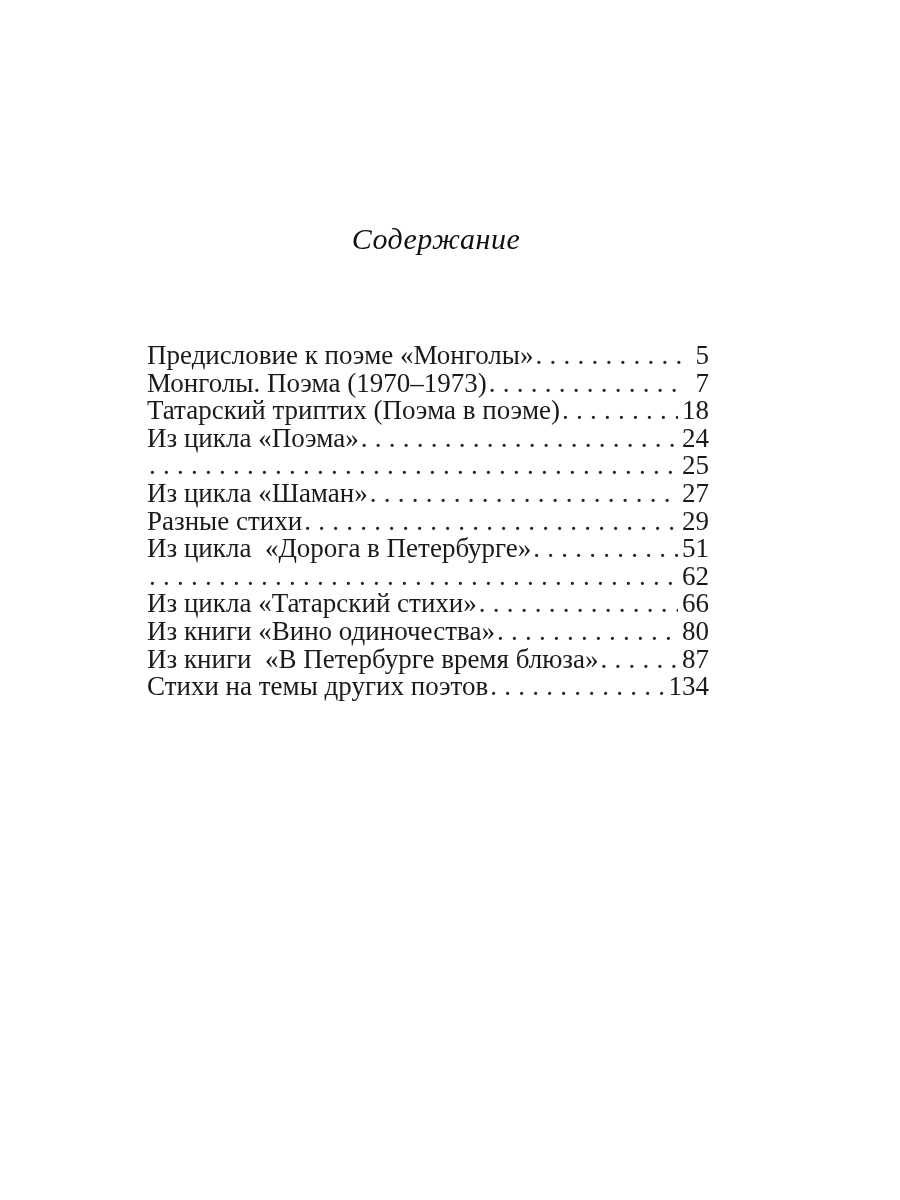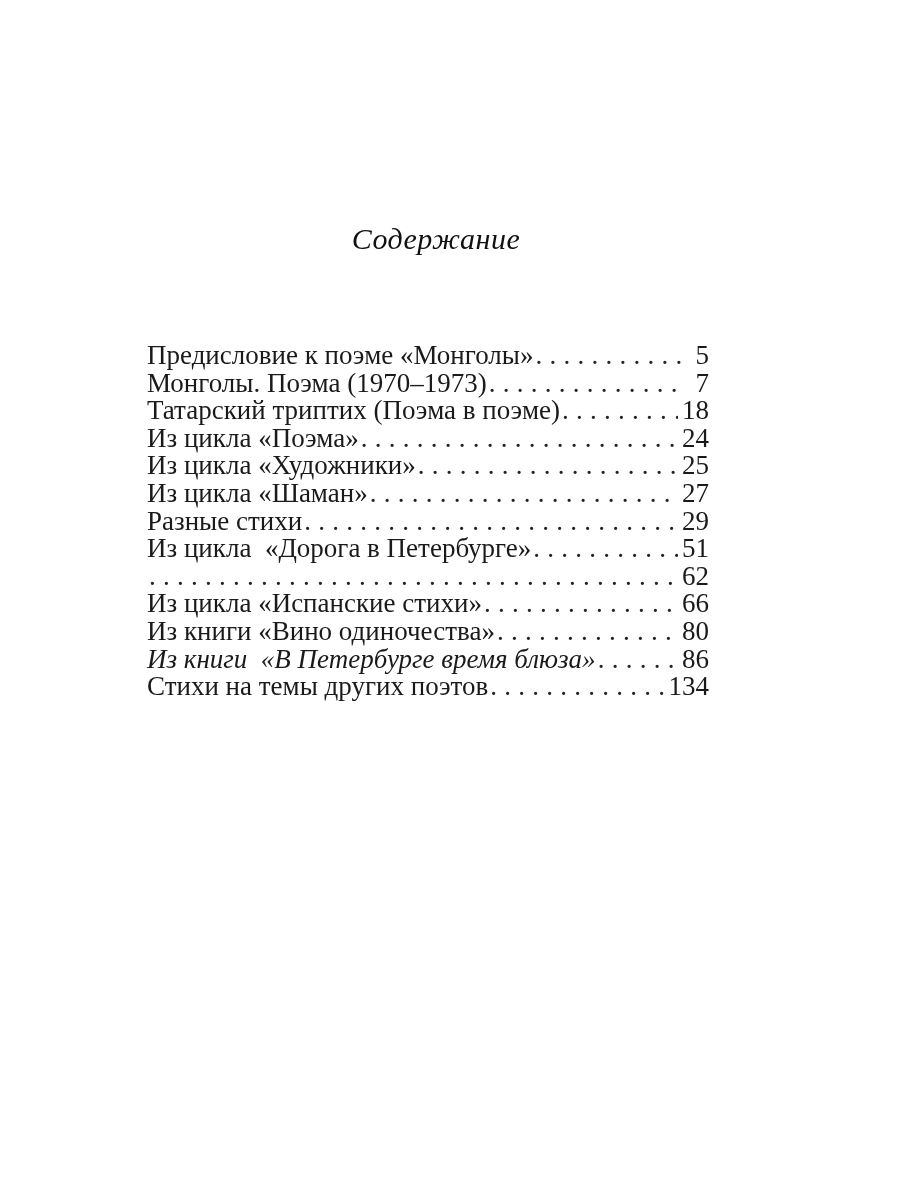--- a/index.html
+++ b/index.html
@@ -95,21 +95,20 @@
       <span class="toc-label">Татарский триптих (Поэма в поэме)</span>
       <span class="toc-leader"></span>
       <span class="toc-page">18</span>
     </li>
     <li class="toc-entry">
       <span class="toc-label">Из цикла «Поэма»</span>
       <span class="toc-leader"></span>
       <span class="toc-page">24</span>
     </li>
     <li class="toc-entry">
-      <span class="toc-label">Из цикла «Художники»</span>
       <span class="toc-leader"></span>
       <span class="toc-page">25</span>
     </li>
     <li class="toc-entry">
       <span class="toc-label">Из цикла «Шаман»</span>
       <span class="toc-leader"></span>
       <span class="toc-page">27</span>
     </li>
     <li class="toc-entry">
       <span class="toc-label">Разные стихи</span>
@@ -119,33 +118,33 @@
     <li class="toc-entry">
       <span class="toc-label" style="white-space:pre;">Из цикла  «Дорога в Петербурге»</span>
       <span class="toc-leader"></span>
       <span class="toc-page">51</span>
     </li>
     <li class="toc-entry">
       <span class="toc-leader"></span>
       <span class="toc-page">62</span>
     </li>
     <li class="toc-entry">
-      <span class="toc-label">Из цикла «Испанские стихи»</span>
+      <span class="toc-label">Из цикла «Татарский стихи»</span>
       <span class="toc-leader"></span>
       <span class="toc-page">66</span>
     </li>
     <li class="toc-entry">
       <span class="toc-label">Из книги «Вино одиночества»</span>
       <span class="toc-leader"></span>
       <span class="toc-page">80</span>
     </li>
     <li class="toc-entry">
-      <span class="toc-label" style="white-space:pre;font-style:italic;">Из книги  «В Петербурге время блюза»</span>
+      <span class="toc-label" style="white-space:pre;">Из книги  «В Петербурге время блюза»</span>
       <span class="toc-leader"></span>
-      <span class="toc-page">86</span>
+      <span class="toc-page">87</span>
     </li>
     <li class="toc-entry">
       <span class="toc-label">Стихи на темы других поэтов</span>
       <span class="toc-leader" style="margin-right:0;"></span>
       <span class="toc-page">134</span>
     </li>
   </ul>
 </div>
 
 </body></html>

